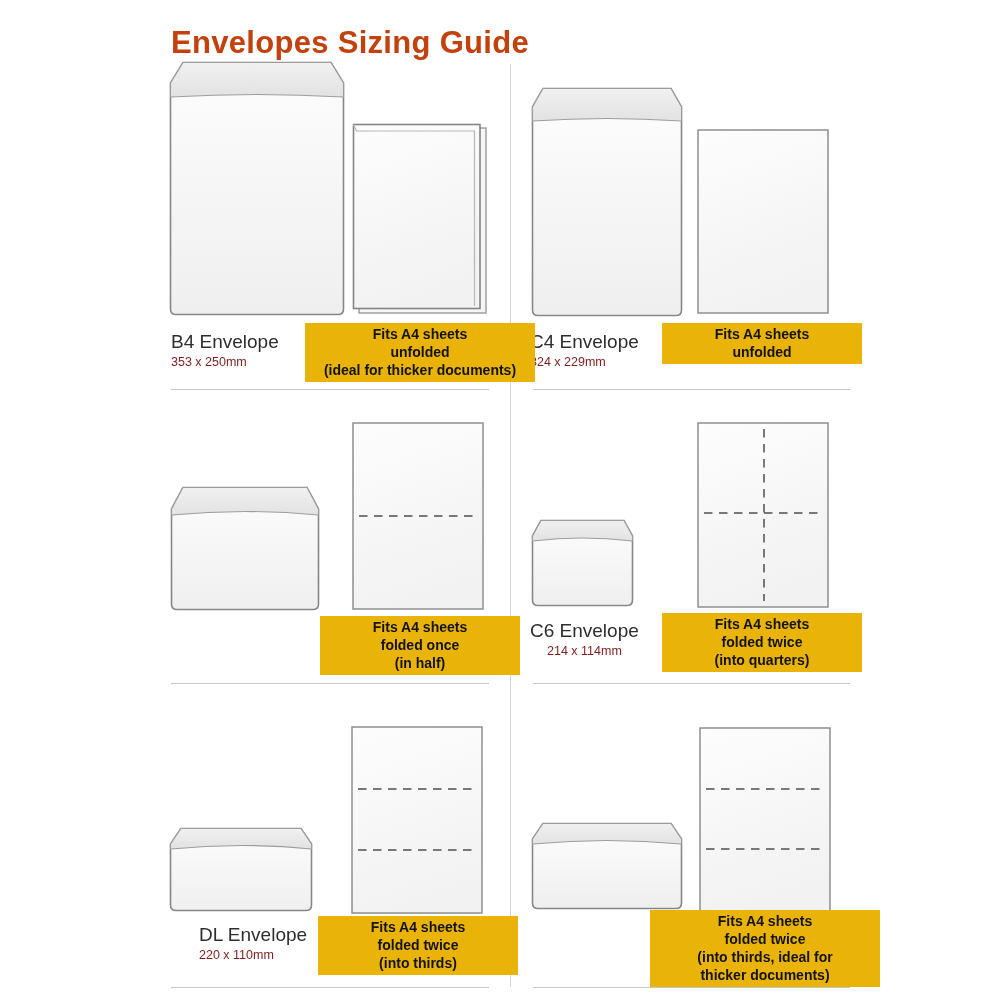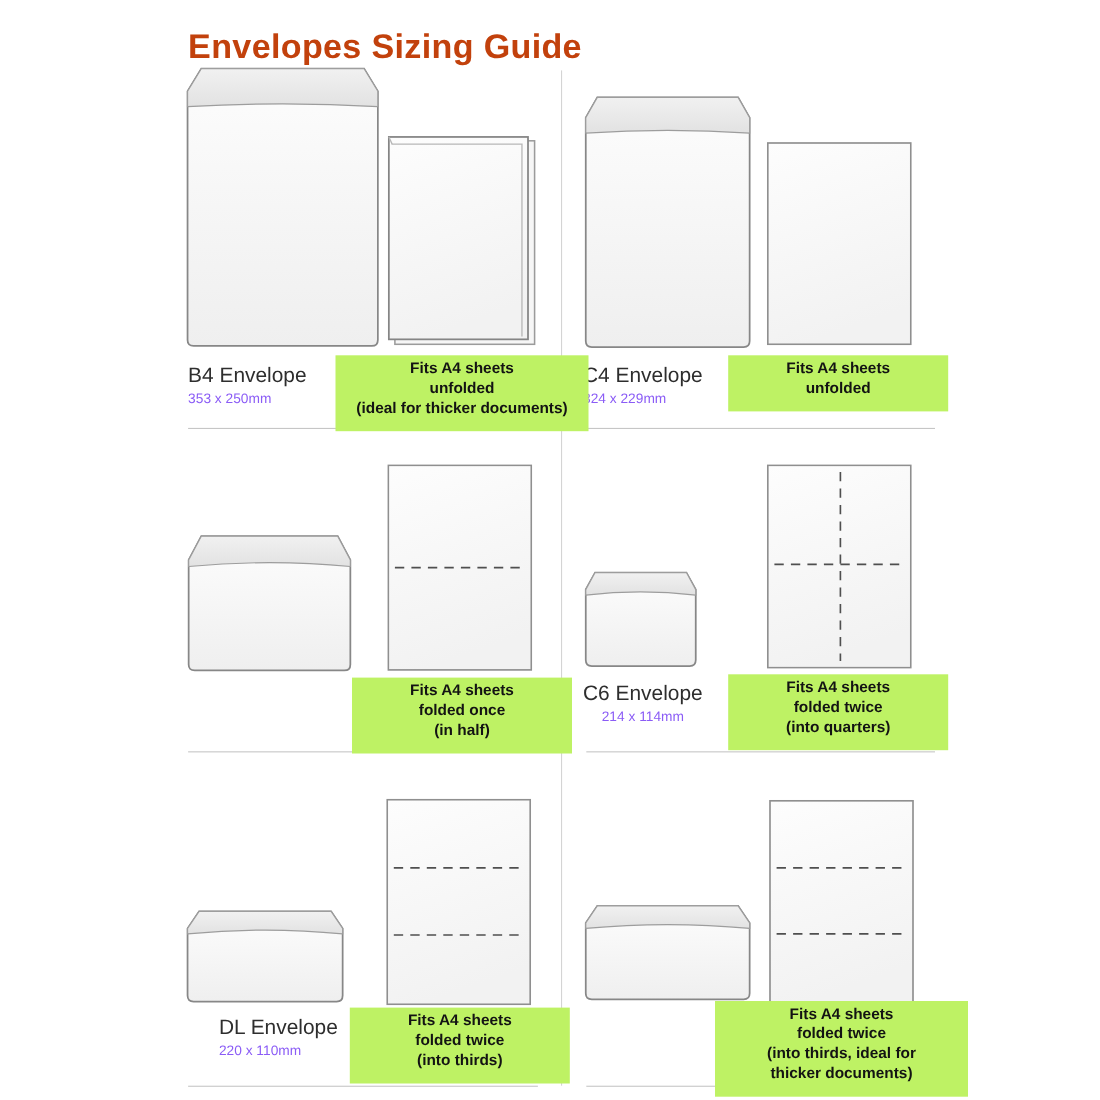--- a/index.html
+++ b/index.html
@@ -31,32 +31,32 @@
   #g-c5-sheet { left:352px; top:422px; }
   #g-c6-env   { left:531px; top:519px; }
   #g-c6-sheet { left:697px; top:422px; }
   #g-dl-env   { left:169px; top:827px; }
   #g-dl-sheet { left:351px; top:726px; }
   #g-dlx-env  { left:531px; top:822px; }
   #g-dlx-sheet{ left:699px; top:727px; }
 
   .env-label { position:absolute; }
   .env-name { font-size:19px; color:#2e2e2e; }
-  .env-size { font-size:12.5px; color:#8b5cf6; margin-top:2px; }
+  .env-size { font-size:12.5px; color:#7f1d1d; margin-top:2px; }
   #lbl-b4  { left:171px; top:331px; }
   #lbl-c4  { left:530px; top:331px; }
   #lbl-c5  { left:170px; top:622px; }
   #lbl-c6  { left:530px; top:620px;text-align:center; }
   #lbl-dl  { left:175px; top:924px;margin-left:24px; }
   #lbl-dlx { left:530px; top:922px; }
 
   .caption {
     position:absolute; text-align:center; font-weight:bold;
     font-size:14px; line-height:18px; color:#131313;
-    white-space:pre-line; background:#bef264; padding:2px 0 13px;
+    white-space:pre-line; background:#eab308; padding:2px 0 3px;
   }
   #cap-b4  { left:305px; top:323px; width:230px; }
   #cap-c4  { left:662px; top:323px; width:200px; }
   #cap-c5  { left:320px; top:616px; width:200px; }
   #cap-c6  { left:662px; top:613px; width:200px; }
   #cap-dl  { left:318px; top:916px; width:200px; }
   #cap-dlx { left:650px; top:910px; width:230px; }
 
   .env-outline { fill:url(#gradEnvBody); stroke:#878787; stroke-width:1.6; }
   .env-flap    { fill:url(#gradEnvFlap); stroke:#9d9d9d; stroke-width:1.1; }

